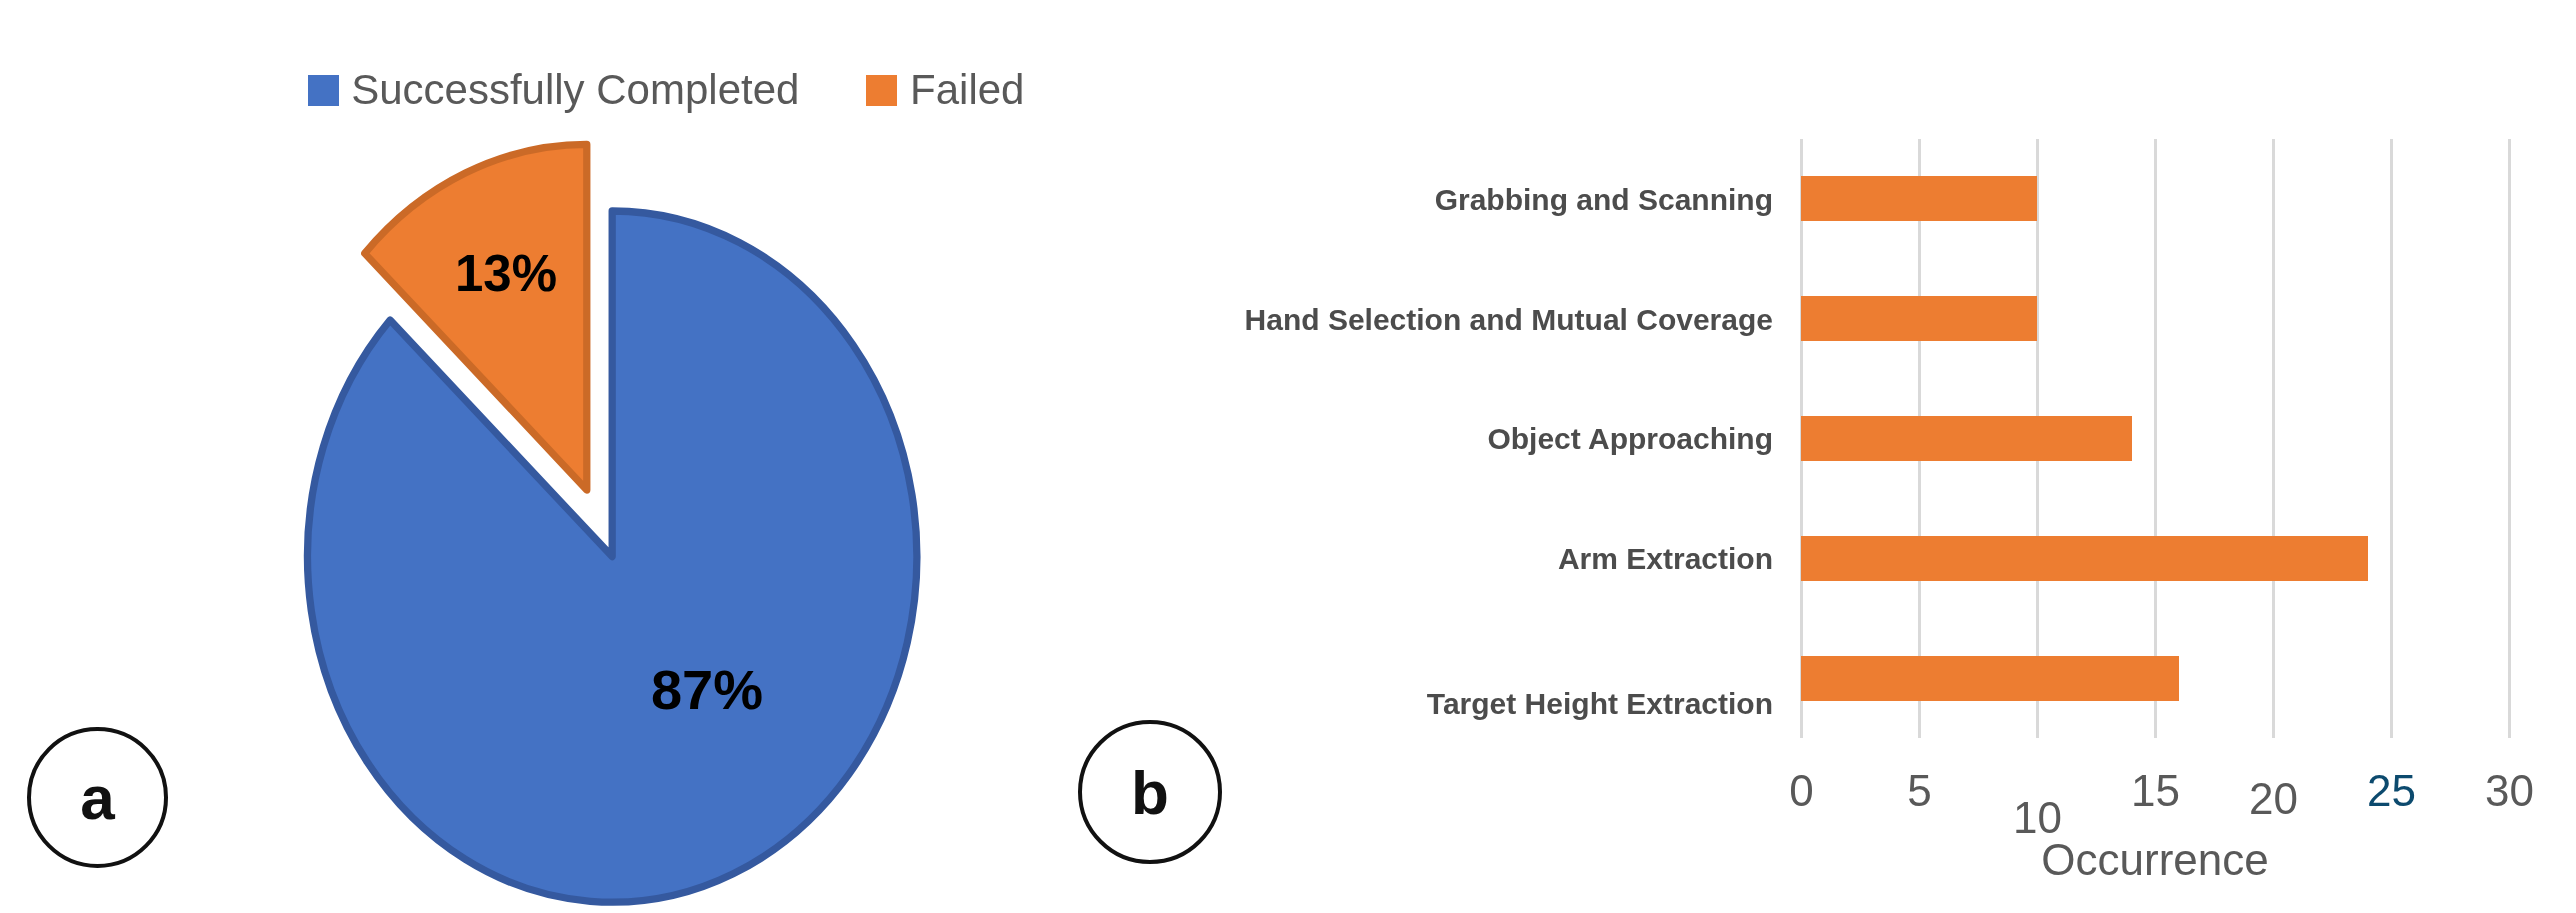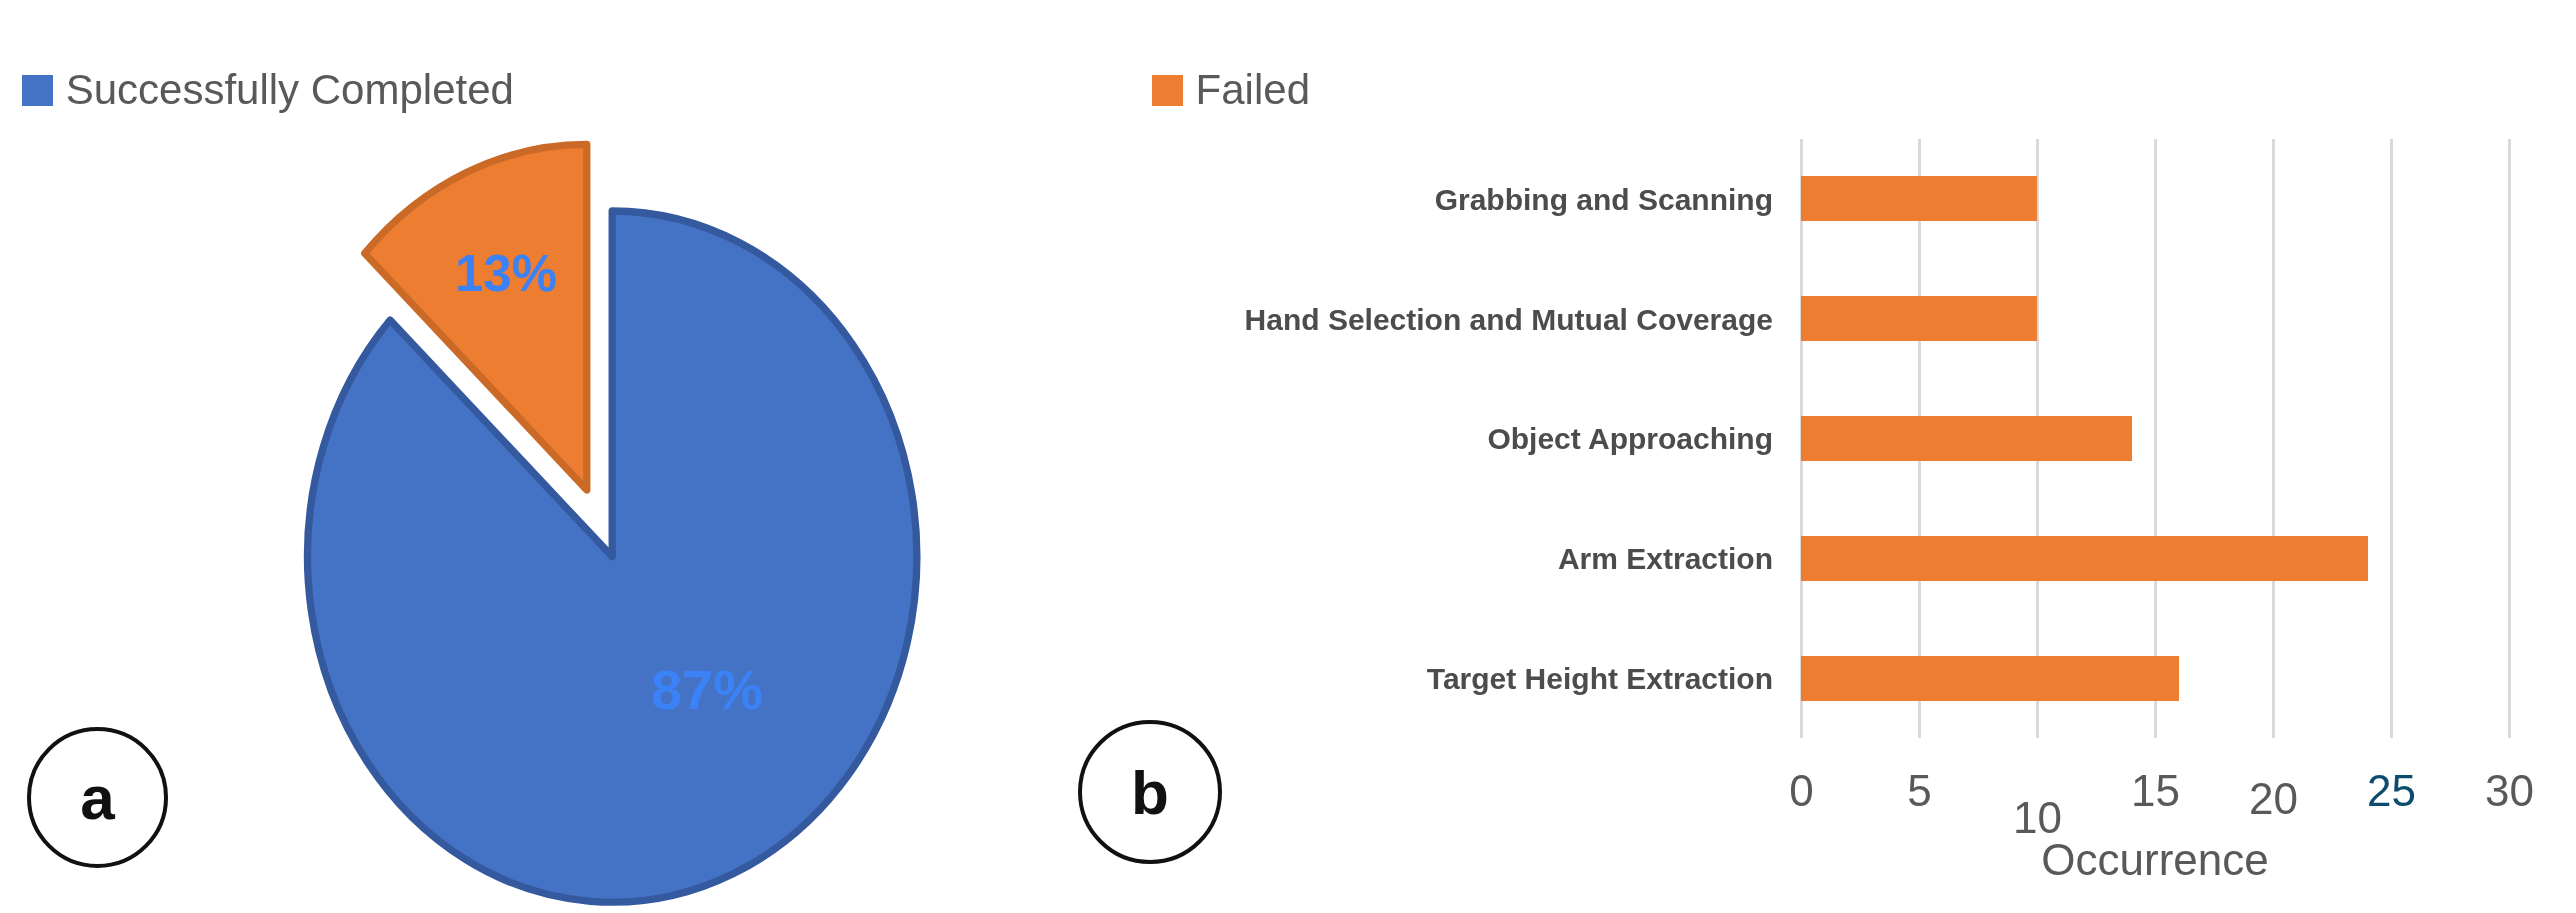--- a/index.html
+++ b/index.html
@@ -3,29 +3,29 @@
 <meta charset="utf-8">
 <style>
   html,body{margin:0;padding:0;background:#ffffff;}
   .page{
     position:relative;width:2576px;height:914px;background:#ffffff;overflow:hidden;
     font-family:"Liberation Sans", sans-serif;
   }
   
   .legend{
     position:absolute;left:22px;top:69px;width:1288px;
-    display:flex;justify-content:space-between;align-items:center;gap:67px;
+    display:flex;justify-content:center;align-items:center;gap:67px;
   }
   .legend-item{display:flex;align-items:center;gap:12.7px;}
   .swatch{width:31px;height:31px;display:inline-block;}
   .legend-label{font-size:42px;color:#595959;line-height:1;}
   #pie-svg{position:absolute;left:0;top:0;}
   .pie-label{
     position:absolute;transform:translate(-50%,-50%);
-    color:#3b82f6;font-weight:bold;font-size:56px;line-height:1;
+    color:#000000;font-weight:bold;font-size:56px;line-height:1;
   }
   .pie-label-13{left:506px;top:273px;font-size:51px;}
   .pie-label-87{left:707px;top:679px;margin-top:11px;}
   .circle-label{
     position:absolute;border:4.5px solid #111111;border-radius:50%;
     display:flex;align-items:center;justify-content:center;
     font-weight:bold;font-size:62px;color:#111111;background:#ffffff;
   }
   .circle-a{left:27px;top:727px;width:133px;height:133px;}
   .circle-b{left:1078px;top:720px;width:136px;height:136px;}
@@ -91,20 +91,20 @@
         <div class="tick-label" style="left: 2446px; top: 769px; color: rgb(89, 89, 89);">30</div>
         <div class="hbar" style="left: 1801px; top: 176px; width: 236px; height: 45px; background: rgb(237, 125, 49);"></div>
         <div class="cat-label" style="right: 803px; top: 172px;">Grabbing and Scanning</div>
         <div class="hbar" style="left: 1801px; top: 296px; width: 236px; height: 45px; background: rgb(237, 125, 49);"></div>
         <div class="cat-label" style="right: 803px; top: 292px;">Hand Selection and Mutual Coverage</div>
         <div class="hbar" style="left: 1801px; top: 416px; width: 331px; height: 45px; background: rgb(237, 125, 49);"></div>
         <div class="cat-label" style="right: 803px; top: 411px;">Object Approaching</div>
         <div class="hbar" style="left: 1801px; top: 536px; width: 567px; height: 45px; background: rgb(237, 125, 49);"></div>
         <div class="cat-label" style="right: 803px; top: 531px;">Arm Extraction</div>
         <div class="hbar" style="left: 1801px; top: 656px; width: 378px; height: 45px; background: rgb(237, 125, 49);"></div>
-        <div class="cat-label" style="right: 803px; top: 651px;">Target Height Extraction</div>
+        <div class="cat-label" style="right: 803px; top: 676px;">Target Height Extraction</div>
       </div>
     <div class="axis-title">Occurrence</div>
     <div class="circle-label circle-b">b</div>
   </section>
 
 </div>
 
 
 </body></html>

